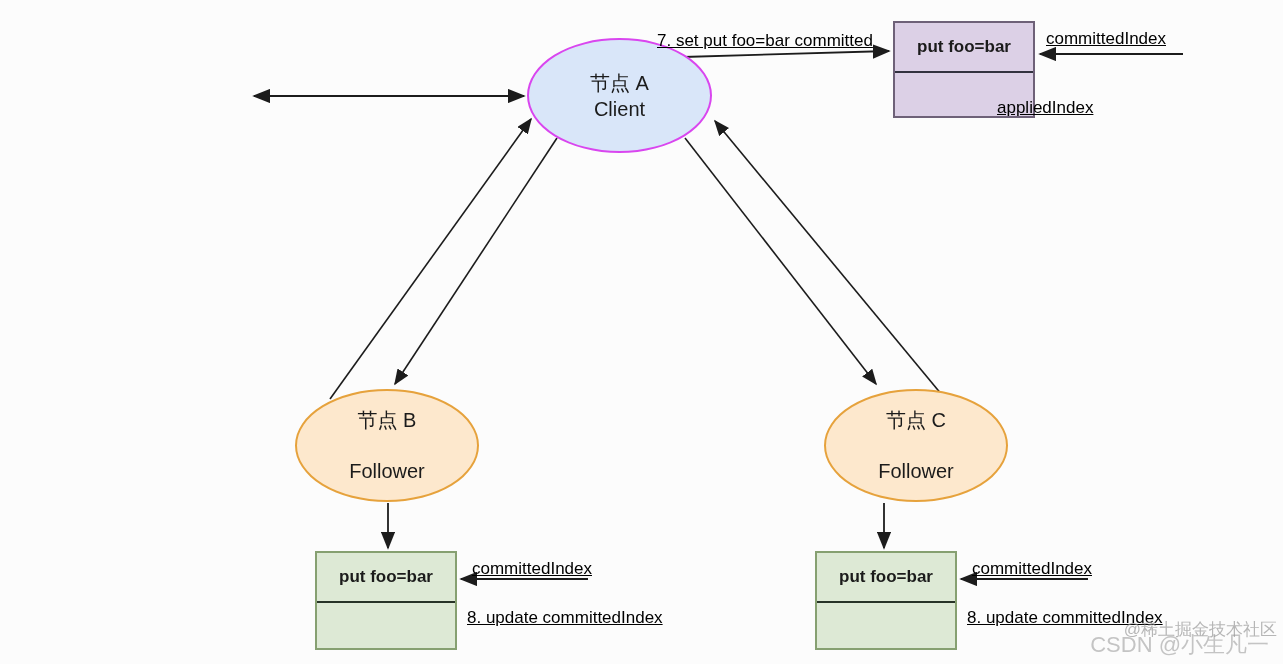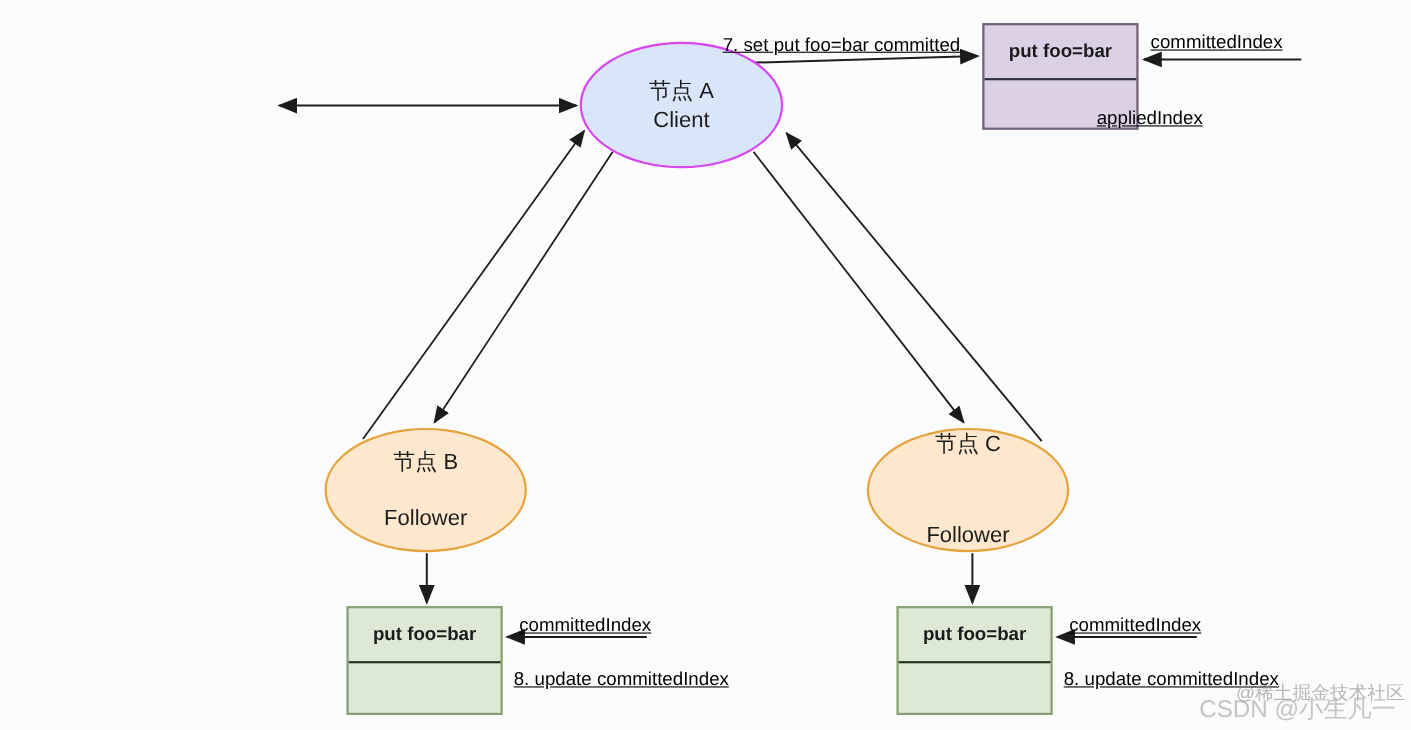--- a/index.html
+++ b/index.html
@@ -91,21 +91,21 @@
   <div class="ellipse leader" style="left:527px;top:38px;width:185px;height:115px;">
     <span>节点 A</span>
     <span>Client</span>
   </div>
 
   <div class="ellipse follower" style="left:295px;top:389px;width:184px;height:113px;">
     <span>节点 B</span>
     <span>Follower</span>
   </div>
 
-  <div class="ellipse follower" style="left:788px;top:389px;width:184px;height:113px;justify-content:space-between;">
+  <div class="ellipse follower" style="left:824px;top:389px;width:184px;height:113px;">
     <span>节点 C</span>
     <span>Follower</span>
   </div>
 
   <div class="logbox purple" style="left:893px;top:21px;width:142px;height:97px;">
     <div class="row1" style="height:48px;">put foo=bar</div>
     <div class="row2"></div>
   </div>
 
   <div class="logbox green" style="left:315px;top:551px;width:142px;height:99px;">

